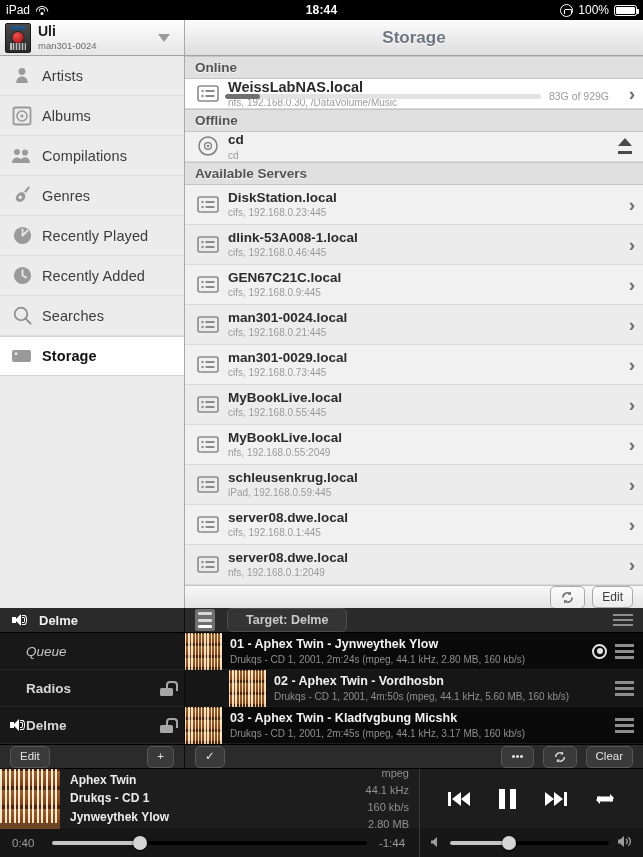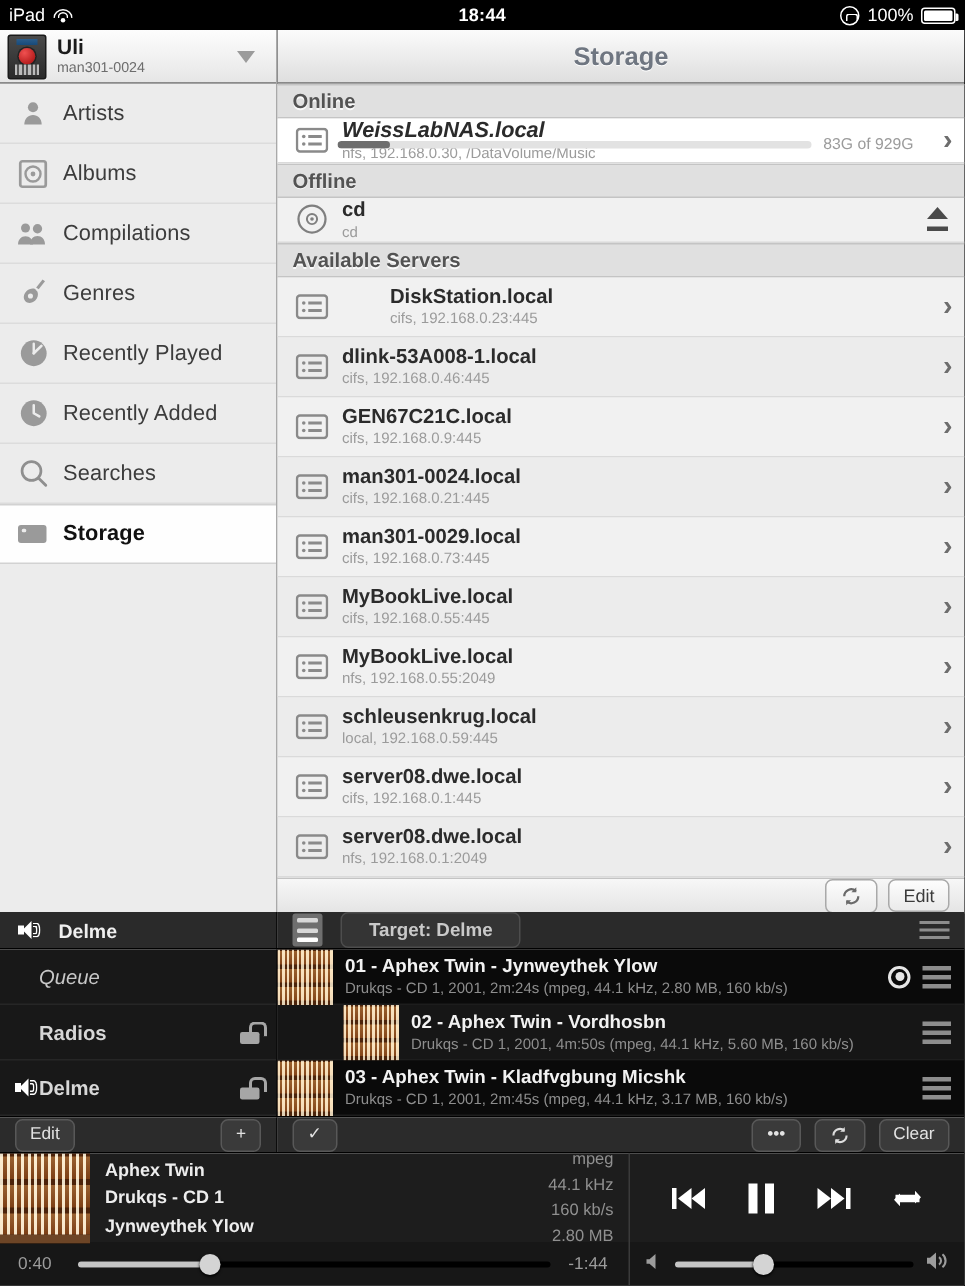--- a/index.html
+++ b/index.html
@@ -136,21 +136,21 @@
   .row.online { background: #fff; height: 55px; }
   .row.offline { background: #f1f1f1; height: 40px; }
   .row.server { background: #f1f1f1; height: 40px; }
   .row.server:nth-of-type(even) { background: #ededed; }
   .srv-ico {
     width: 28px; height: 22px; flex: 0 0 auto;
     display: flex; align-items: center; justify-content: center;
   }
   .row-txt { flex: 1; min-width: 0; margin-left: 6px; }
   .row-t1 { font-size: 13.5px; font-weight: bold; color: #2b2b2b; line-height: 1.2; }
-  .row-t1.ital { font-style: italic; font-size: 14.5px; }
+  .row-t1.ital { font-size: 14.5px; }
   .row-t2 { font-size: 10px; color: #9b9b9b; margin-top: 1px; }
   .chev { color: #6d6d6d; font-size: 19px; font-weight: bold; line-height: 1; margin-left: 6px; }
   .eject { width: 20px; height: 18px; position: relative; }
   .eject::before {
     content: ""; position: absolute; left: 3px; top: 1px;
     border-left: 7px solid transparent; border-right: 7px solid transparent;
     border-bottom: 8px solid #4a4a4a;
   }
   .eject::after {
     content: ""; position: absolute; left: 3px; bottom: 1px;
@@ -525,21 +525,21 @@
         <div class="row-txt">
           <div class="row-t1">cd</div>
           <div class="row-t2">cd</div>
         </div>
         <span class="eject"></span>
       </div>
 
       <div class="sec-head">Available Servers</div>
 
       <div id="server-list">
-          <div class="row server" style="background: rgb(241, 241, 241); gap: 32px;">
+          <div class="row server" style="background: rgb(241, 241, 241);">
             <span class="srv-ico">
               <svg width="22" height="17" viewBox="0 0 22 17">
                 <rect x="1" y="1" width="20" height="15" rx="2" fill="none" stroke="#8a8a8a" stroke-width="1.6"></rect>
                 <circle cx="5.5" cy="6" r="1.2" fill="#8a8a8a"></circle>
                 <rect x="8.5" y="5" width="9" height="2" fill="#8a8a8a"></rect>
                 <circle cx="5.5" cy="11" r="1.2" fill="#8a8a8a"></circle>
                 <rect x="8.5" y="10" width="9" height="2" fill="#8a8a8a"></rect>
               </svg>
             </span>
             <div class="row-txt">
@@ -649,21 +649,21 @@
               <svg width="22" height="17" viewBox="0 0 22 17">
                 <rect x="1" y="1" width="20" height="15" rx="2" fill="none" stroke="#8a8a8a" stroke-width="1.6"></rect>
                 <circle cx="5.5" cy="6" r="1.2" fill="#8a8a8a"></circle>
                 <rect x="8.5" y="5" width="9" height="2" fill="#8a8a8a"></rect>
                 <circle cx="5.5" cy="11" r="1.2" fill="#8a8a8a"></circle>
                 <rect x="8.5" y="10" width="9" height="2" fill="#8a8a8a"></rect>
               </svg>
             </span>
             <div class="row-txt">
               <div class="row-t1">schleusenkrug.local</div>
-              <div class="row-t2">local, 192.168.0.59:445</div>
+              <div class="row-t2">iPad, 192.168.0.59:445</div>
             </div>
             <span class="chev">›</span>
           </div>
           <div class="row server" style="background: rgb(241, 241, 241);">
             <span class="srv-ico">
               <svg width="22" height="17" viewBox="0 0 22 17">
                 <rect x="1" y="1" width="20" height="15" rx="2" fill="none" stroke="#8a8a8a" stroke-width="1.6"></rect>
                 <circle cx="5.5" cy="6" r="1.2" fill="#8a8a8a"></circle>
                 <rect x="8.5" y="5" width="9" height="2" fill="#8a8a8a"></rect>
                 <circle cx="5.5" cy="11" r="1.2" fill="#8a8a8a"></circle>

